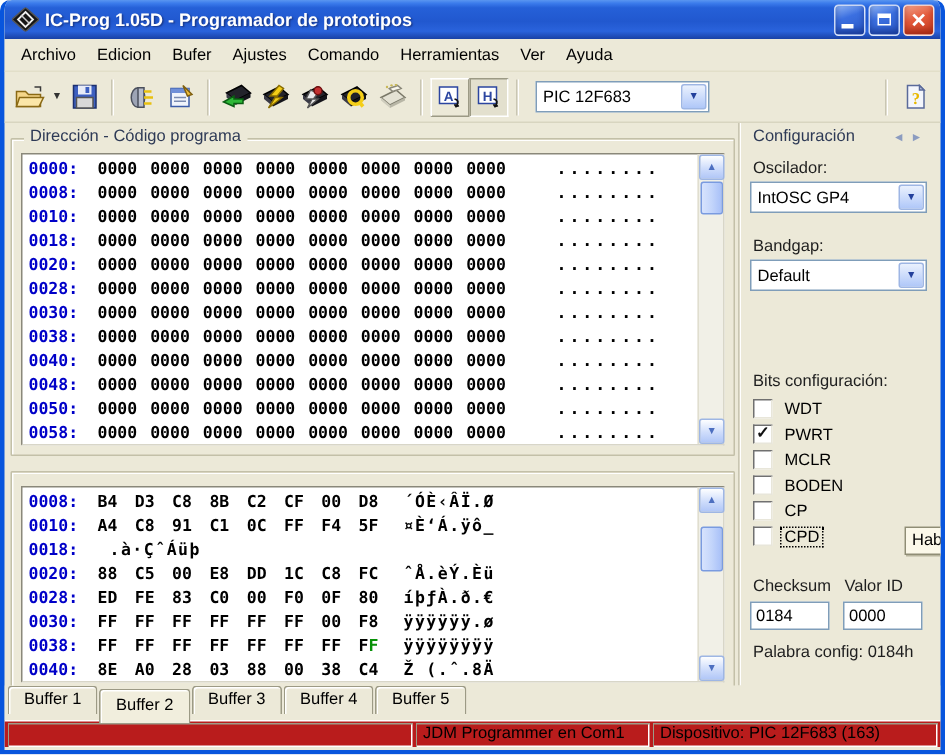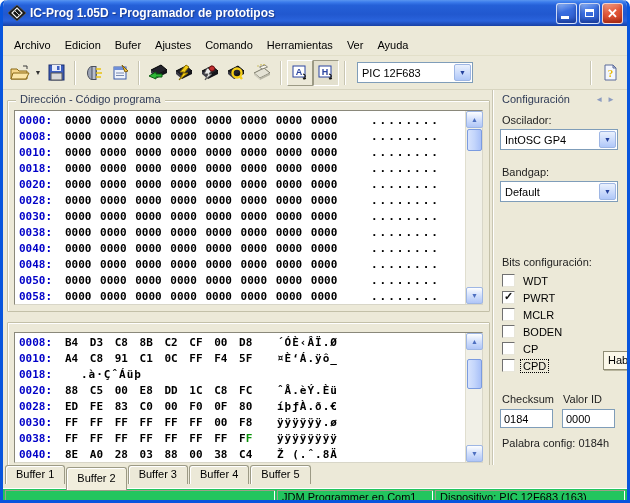--- a/index.html
+++ b/index.html
@@ -23,21 +23,21 @@
     width:21px; height:21px; border-radius:3px; border:1px solid rgba(255,255,255,.75);
     display:flex; align-items:center; justify-content:center; position:relative; cursor:default;
     background:linear-gradient(160deg,#8FB4F4 0%,#3B6FE0 40%,#2B59C8 100%);
     box-shadow:inset 0 -3px 4px rgba(0,20,90,.45);
   }
   .wbtn.close { background:linear-gradient(160deg,#F0A088 0%,#E4593A 45%,#C83C1E 100%); box-shadow:inset 0 -3px 4px rgba(110,10,0,.45); }
   .glyph-min { position:absolute; left:4px; bottom:4px; width:8px; height:3px; background:#fff; }
   .glyph-max { width:9px; height:8px; border:1px solid #fff; border-top:3px solid #fff; }
   .glyph-close { color:#fff; font-weight:bold; font-size:13px; line-height:13px; font-family:"Liberation Sans",sans-serif; }
   
-  .menubar { height:22px; display:flex; align-items:center; padding-left:4px; background:#ECE9D8; border-bottom:1px solid #E2DFC9;margin-top:8px; }
+  .menubar { height:22px; display:flex; align-items:center; padding-left:4px; background:#ECE9D8; border-bottom:1px solid #E2DFC9; }
   .menu-item { font-size:11px; padding:3px 7px; color:#000; }
   
   .toolbar { height:34px; display:flex; align-items:center; padding:0 4px; background:#ECE9D8; border-bottom:1px solid #D8D5C0; }
   .tbtn { width:26px; height:26px; display:flex; align-items:center; justify-content:center; background:transparent; border:1px solid transparent; }
   .tbtn svg { display:block; }
   .tbtn.raised { border-color:#fff #9C9A85 #9C9A85 #fff; }
   .tbtn.pressed { border-color:#9C9A85 #fff #fff #9C9A85; background:#E3E0CE; }
   .tb-caret { width:10px; height:26px; display:flex; align-items:center; justify-content:center; font-size:7px; color:#333; }
   .tb-sep { width:2px; height:24px; margin:0 5px; border-left:1px solid #C9C6B2; border-right:1px solid #fff; }
   .combo { height:21px; background:#fff; border:1px solid #7F9DB9; display:flex; align-items:center; position:relative; }
@@ -56,21 +56,21 @@
   .group-label { position:absolute; top:-8px; left:8px; background:#ECE9D8; padding:0 4px; font-size:11px; color:#2E3A56; white-space:nowrap; }
   .code-group { height:212px; margin-top:6px; }
   .eeprom-group { height:148px; margin-top:10px; }
   .hexwrap { position:absolute; left:6px; right:6px; top:9px; bottom:6px; background:#fff; border:1px solid #8A887A; border-color:#8A887A #D8D6C8 #D8D6C8 #8A887A; display:flex;justify-content:center; }
   .hexcontent { flex:1; padding:2px 0 0 4px; overflow:hidden; font-family:"DejaVu Sans Mono", monospace; font-weight:bold; font-size:11px; line-height:16px; }
   .hexrow { display:flex; white-space:pre; }
   .hexrow .addr { width:46px; color:#0000C8; }
   .code-words { width:272px; word-spacing:2px; color:#000; }
   .code-ascii { margin-left:34px; letter-spacing:2px; color:#000; }
   .ee-words { width:196px; word-spacing:5px; color:#000; }
-  .ee-ascii { margin-left:16px; letter-spacing:1px; color:#000; }
+  .ee-ascii { margin-left:8px; letter-spacing:1px; color:#000; }
   .gchar { color:#089108; }
   
   .sb { width:17px; background:#F1F0E7; border-left:1px solid #E0DECF; position:relative; }
   .sb-btn {
     position:absolute; left:0; width:17px; height:17px; display:flex; align-items:center; justify-content:center;
     background:linear-gradient(180deg,#FDFEFF 0%,#CFDDFB 55%,#B0C6F7 100%); border:1px solid #9EB6E4; border-radius:2px;
     font-size:7px; color:#4D6FC0;
   }
   .sb-btn.up { top:0; } .sb-btn.down { bottom:0; }
   .sb-thumb {
@@ -97,21 +97,21 @@
   }
   
   .tabstrip { position:relative; height:23px; display:flex; align-items:flex-start; padding-left:2px; background:#ECE9D8; }
   .tab {
     height:19px; padding:2px 10px 0 10px; font-size:11px; color:#000; margin-right:1px;
     background:#ECE9D8; border:1px solid #9C9A85; border-bottom:none; border-radius:3px 3px 0 0;
     box-shadow:inset 1px 1px 0 #fff;
   }
   .tab.active { height:23px; margin-top:2px; padding-top:4px; background:#F1EEDD; position:relative; z-index:2; }
   
-  .statusbar { height:18px; display:flex; gap:2px; background:#22c55e; padding:1px 2px; border-top:1px solid #fff; }
+  .statusbar { height:18px; display:flex; gap:2px; background:#b91c1c; padding:1px 2px; border-top:1px solid #fff; }
   .spanel { height:16px; font-size:11px; color:#000; padding:1px 5px; box-shadow:inset 1px 1px 0 #9D9C89, inset -1px -1px 0 #FFFFFF; white-space:nowrap; overflow:hidden; }
   .spanel.s1 { width:270px; } .spanel.s2 { width:156px; } .spanel.s3 { flex:1; }
 </style>
 </head>
 <body>
 
 <div class="window">
 
   <div class="titlebar">
     <span class="app-icon">

